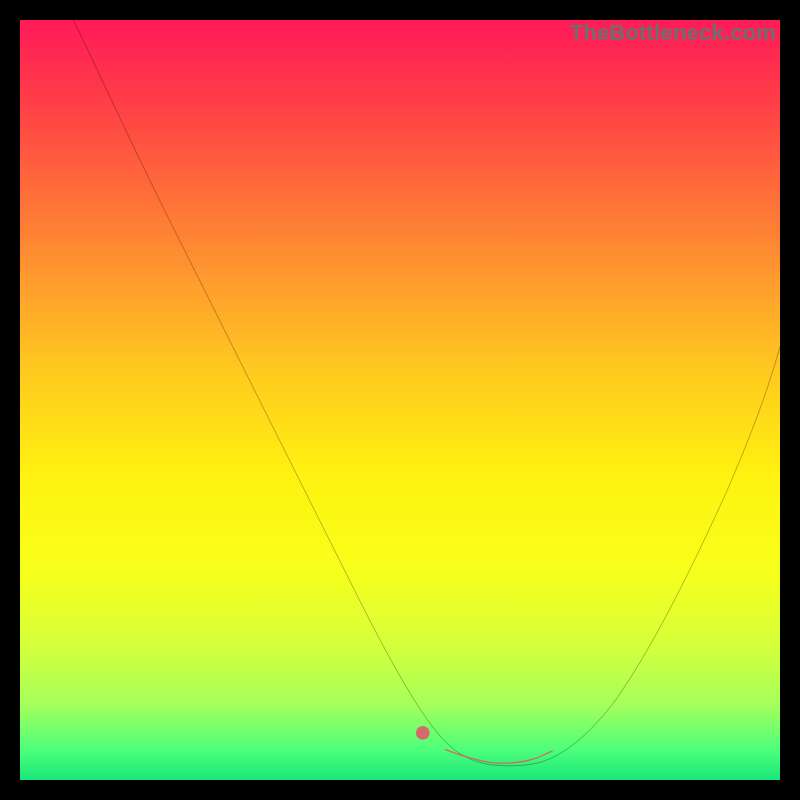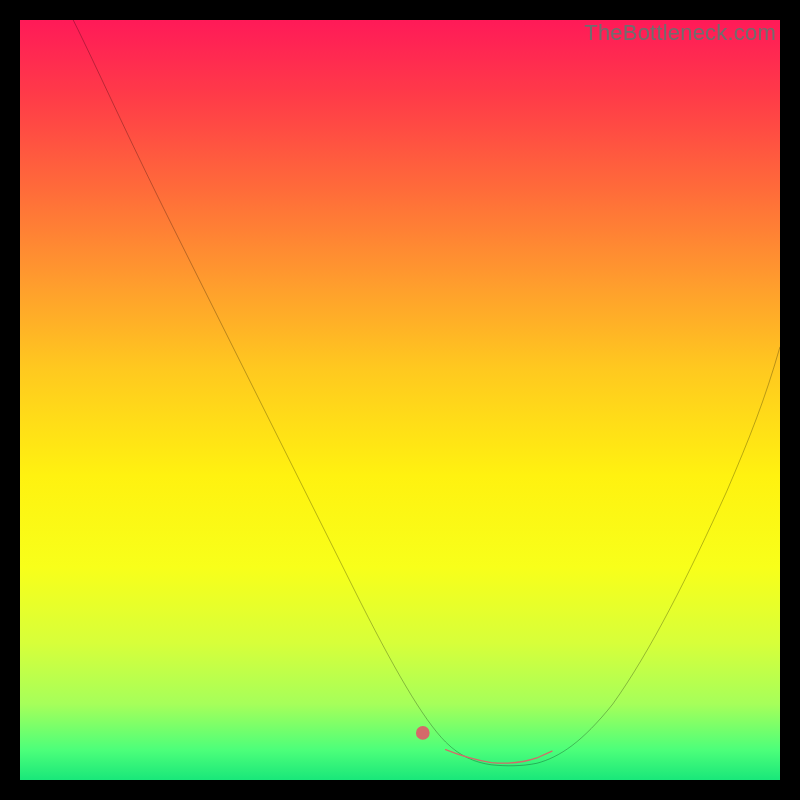--- a/index.html
+++ b/index.html
@@ -36,21 +36,21 @@
       #4dff7a 96%,
       #19e77a 100%
     );
   }
   .watermark {
     position: absolute;
     top: 0px;
     right: 4px;
     font-family: Arial, Helvetica, sans-serif;
     font-size: 22px;
-    font-weight: 400;
+    font-weight: 700;
     color: #6e6e6e;
     letter-spacing: 0.2px;
     z-index: 10;
   }
   svg.curve {
     position: absolute;
     left: 0;
     top: 0;
     width: 760px;
     height: 760px;

